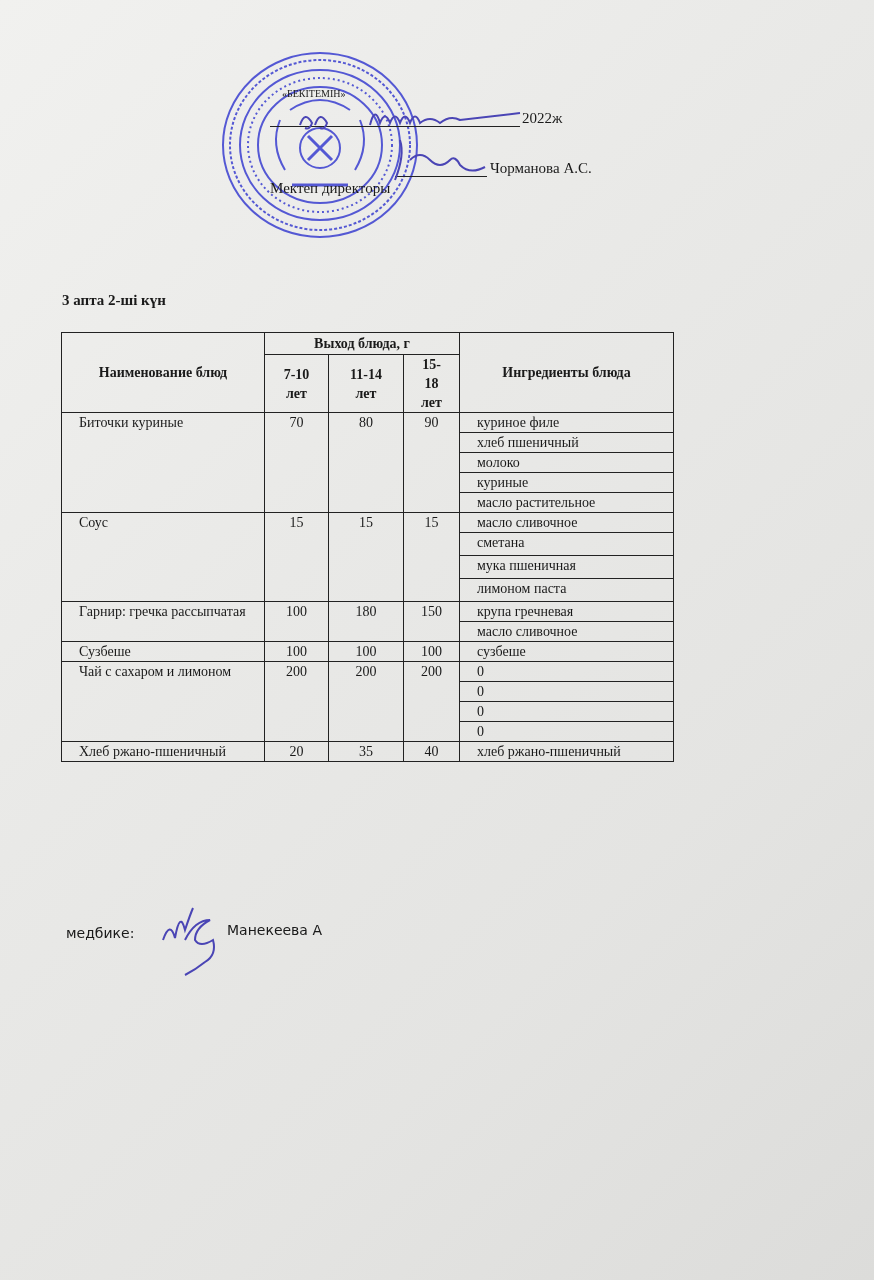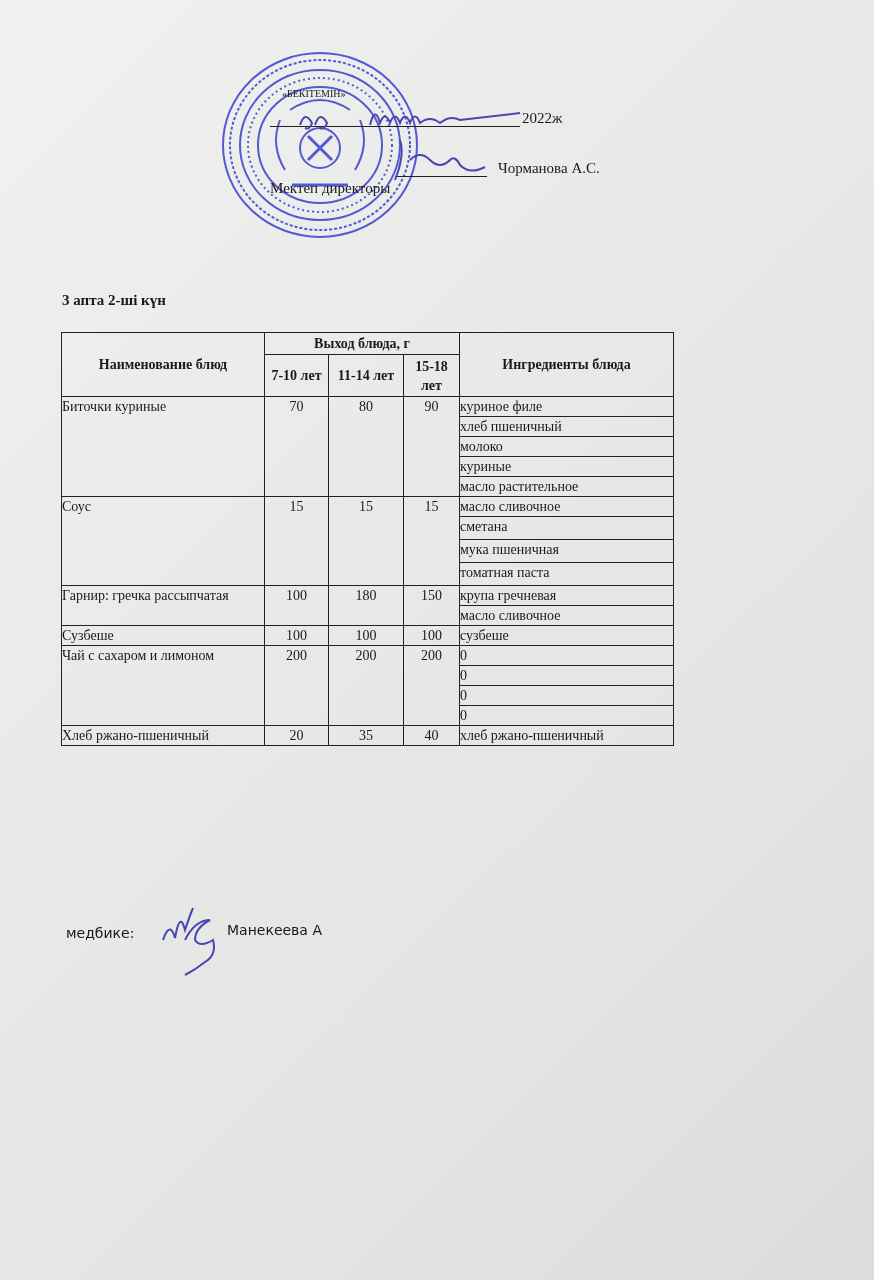--- a/index.html
+++ b/index.html
@@ -7,32 +7,32 @@
     width: 874px; height: 1280px; position: relative; overflow: hidden;
     background: linear-gradient(135deg, #f1f1ef 0%, #e9e9e7 40%, #e4e4e2 70%, #dcdcda 100%);
     font-family: "Liberation Serif", serif; color: #1a1a1a;
   }
   .abs { position: absolute; }
   .approve-title { left: 282px; top: 88px; font-size: 10px; }
   .date-line { left: 270px; top: 110px; width: 250px; border-bottom: 1px solid #222; height: 16px; }
   .date-year { left: 522px; top: 110px; font-size: 15px; }
   .dir-label { left: 270px; top: 160px; font-size: 15px; margin-top: 20px; }
   .dir-line { left: 395px; top: 160px; width: 92px; border-bottom: 1px solid #222; height: 16px; }
-  .dir-name { left: 490px; top: 160px; font-size: 15px; margin-left: 8px; }
+  .dir-name { left: 490px; top: 160px; font-size: 15px; }
   .stamp { left: 220px; top: 50px; width: 200px; height: 190px; }
   .sig-svg { pointer-events: none; }
 
   .day-title { left: 62px; top: 292px; font-weight: bold; font-size: 15px; }
 
   table.menu {
     position: absolute; left: 61px; top: 332px; border-collapse: collapse;
     font-family: "Liberation Serif", serif; font-size: 14px; color: #1a1a1a;
   }
   table.menu td, table.menu th {
-    border: 1.5px solid #222; padding: 0 0; vertical-align: top; line-height: 19px;
+    border: 1.5px solid #222; padding: 0 17px; vertical-align: top; line-height: 19px;
   }
   table.menu th { font-weight: bold; text-align: center; vertical-align: middle; font-size: 14px; }
   td.num { text-align: center; }
   .c0 { width: 203px; } .c1 { width: 64px; } .c2 { width: 75px; } .c3 { width: 56px; } .c4 { width: 214px; }
 
   .med-label { left: 66px; top: 925px; font-family: "DejaVu Sans", sans-serif; font-size: 14px; }
   .med-name { left: 227px; top: 922px; font-family: "DejaVu Sans", sans-serif; font-size: 14px; text-align: center; }
 </style>
 </head>
 <body>
@@ -117,21 +117,21 @@
     <td rowspan="4" class="num">15</td>
     <td>масло сливочное</td>
   </tr>
   <tr>
         <td style="height:22px">сметана</td>
       </tr>
   <tr>
         <td style="height:22px">мука пшеничная</td>
       </tr>
   <tr>
-        <td style="height:22px">томатная паста</td>
+        <td style="height:22px">лимоном паста</td>
       </tr>
 
   <tr>
     <td rowspan="2">Гарнир: гречка рассыпчатая</td>
     <td rowspan="2" class="num">100</td>
     <td rowspan="2" class="num">180</td>
     <td rowspan="2" class="num">150</td>
     <td>крупа гречневая</td>
   </tr>
   <tr>

